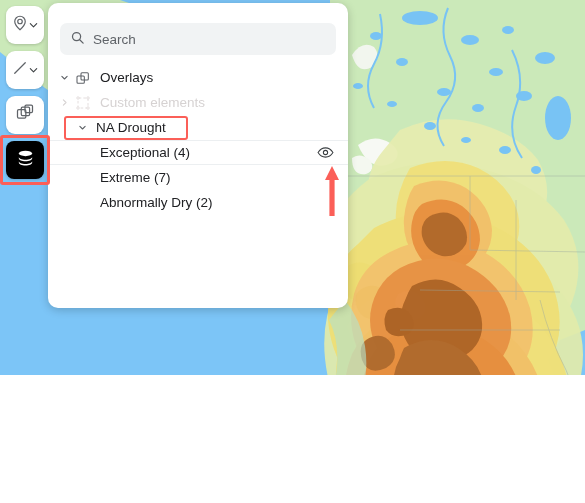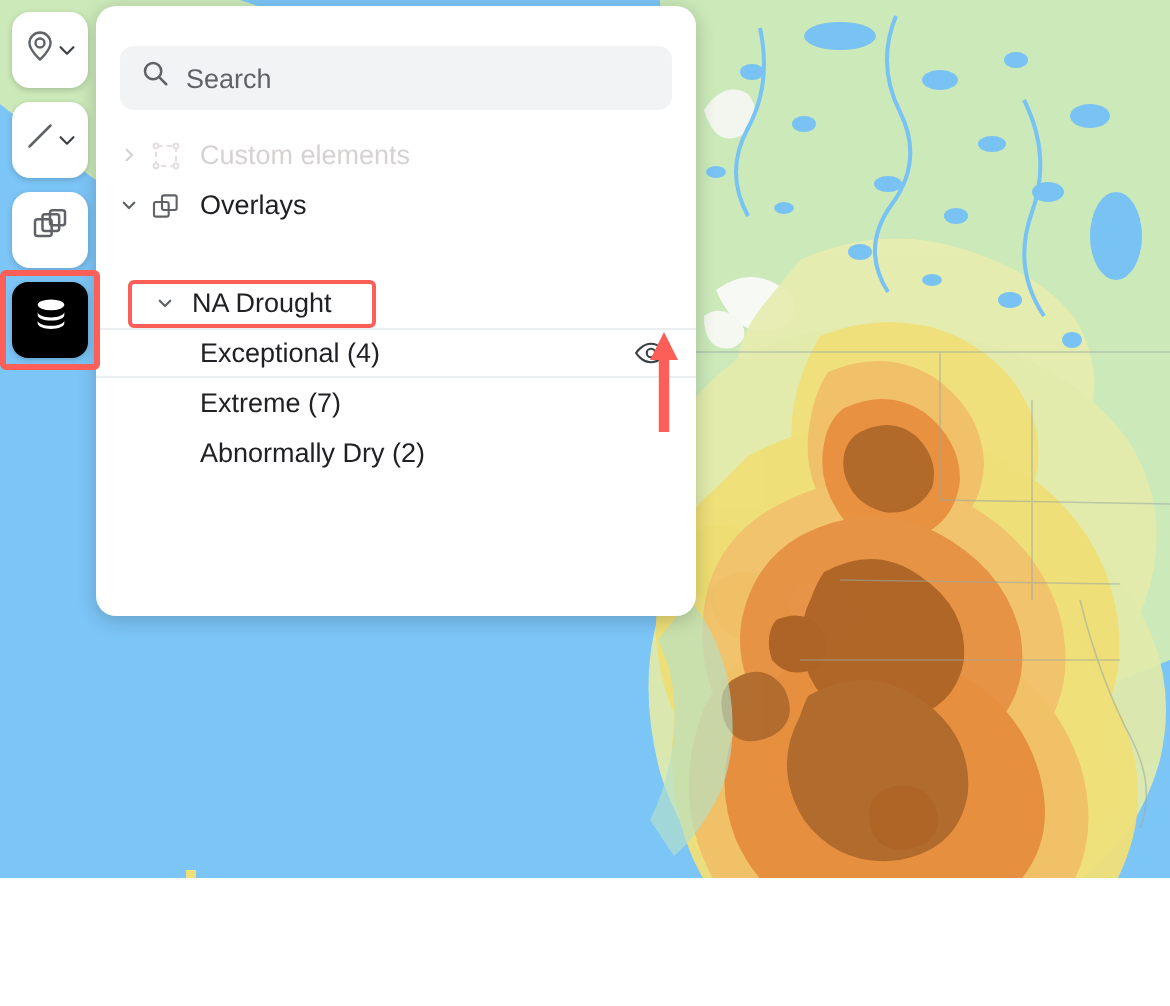--- a/index.html
+++ b/index.html
@@ -3,21 +3,21 @@
 <meta charset="utf-8">
 <style>
   * { box-sizing: border-box; margin: 0; padding: 0; }
   html, body {
     width: 585px; height: 503px;
     font-family: "Liberation Sans", sans-serif;
     overflow: hidden;
   }
   #app {
     position: relative;
-    width: 585px; height: 439px;
+    width: 585px; height: 375px;
     background: #f97316;
     overflow: hidden;
   }
 
   
   #map-canvas {
     position: absolute;
     inset: 0;
     width: 585px; height: 503px;
     display: block;
@@ -158,21 +158,21 @@
     height: 25px;
   }
   .leaf-row .eye {
     margin-left: auto;
     display: flex;
     align-items: center;
     justify-content: center;
   }
 
   
-  #na-drought-wrap { position: relative; margin-top: 24px; }
+  #na-drought-wrap { position: relative; }
   #na-drought-highlight {
     position: absolute;
     left: 16px; top: 1px;
     width: 124px; height: 24px;
     border: 2.5px solid #fb5f58;
     border-radius: 3px;
     pointer-events: none;
   }
 
   
@@ -416,53 +416,53 @@
         <svg width="15" height="15" viewBox="0 0 24 24" fill="none" stroke="#5f6368" stroke-width="2" stroke-linecap="round">
             <circle cx="10.5" cy="10.5" r="6.5"></circle>
             <line x1="15.5" y1="15.5" x2="21" y2="21"></line>
           </svg>
       </span>
       <input id="search-input" type="text" placeholder="Search" style="">
     </div>
 
     <div class="tree">
 
+      <div class="tree-row">
+        <span class="twisty">
+          <svg width="9" height="9" viewBox="0 0 24 24" fill="none" stroke="#5f6368" stroke-width="3" stroke-linecap="round" stroke-linejoin="round">
+              <polyline points="5,9 12,16 19,9"></polyline>
+            </svg>
+        </span>
+        <span class="row-icon">
+          <svg width="16" height="16" viewBox="0 0 24 24" fill="none" stroke="#5f6368" stroke-width="1.6">
+            <rect x="3" y="9" width="11" height="11" rx="1.5"></rect>
+            <rect x="9" y="4" width="11" height="11" rx="1.5"></rect>
+          </svg>
+        </span>
+        <span class="row-label">Overlays</span>
+      </div>
+
       <div class="tree-row disabled">
         <span class="twisty">
           <svg width="9" height="9" viewBox="0 0 24 24" fill="none" stroke="#d6d2d2" stroke-width="3" stroke-linecap="round" stroke-linejoin="round">
               <polyline points="9,5 16,12 9,19"></polyline>
             </svg>
         </span>
         <span class="row-icon">
           <svg width="16" height="16" viewBox="0 0 24 24" fill="none" stroke="#e4dede" stroke-width="1.5">
             <rect x="4.5" y="4.5" width="15" height="15" rx="1" stroke-dasharray="4 3"></rect>
             <circle cx="4.5" cy="4.5" r="1.8" fill="#ffffff"></circle>
             <circle cx="19.5" cy="4.5" r="1.8" fill="#ffffff"></circle>
             <circle cx="4.5" cy="19.5" r="1.8" fill="#ffffff"></circle>
             <circle cx="19.5" cy="19.5" r="1.8" fill="#ffffff"></circle>
           </svg>
         </span>
         <span class="row-label">Custom elements</span>
       </div>
 
-      <div class="tree-row">
-        <span class="twisty">
-          <svg width="9" height="9" viewBox="0 0 24 24" fill="none" stroke="#5f6368" stroke-width="3" stroke-linecap="round" stroke-linejoin="round">
-              <polyline points="5,9 12,16 19,9"></polyline>
-            </svg>
-        </span>
-        <span class="row-icon">
-          <svg width="16" height="16" viewBox="0 0 24 24" fill="none" stroke="#5f6368" stroke-width="1.6">
-            <rect x="3" y="9" width="11" height="11" rx="1.5"></rect>
-            <rect x="9" y="4" width="11" height="11" rx="1.5"></rect>
-          </svg>
-        </span>
-        <span class="row-label">Overlays</span>
-      </div>
-
       <div id="na-drought-wrap">
         <div class="tree-row" style="padding-left:26px;">
           <span class="twisty">
             <svg width="9" height="9" viewBox="0 0 24 24" fill="none" stroke="#5f6368" stroke-width="3" stroke-linecap="round" stroke-linejoin="round">
                 <polyline points="5,9 12,16 19,9"></polyline>
               </svg>
           </span>
           <span class="row-label">NA Drought</span>
         </div>
         <div id="na-drought-highlight"></div>

